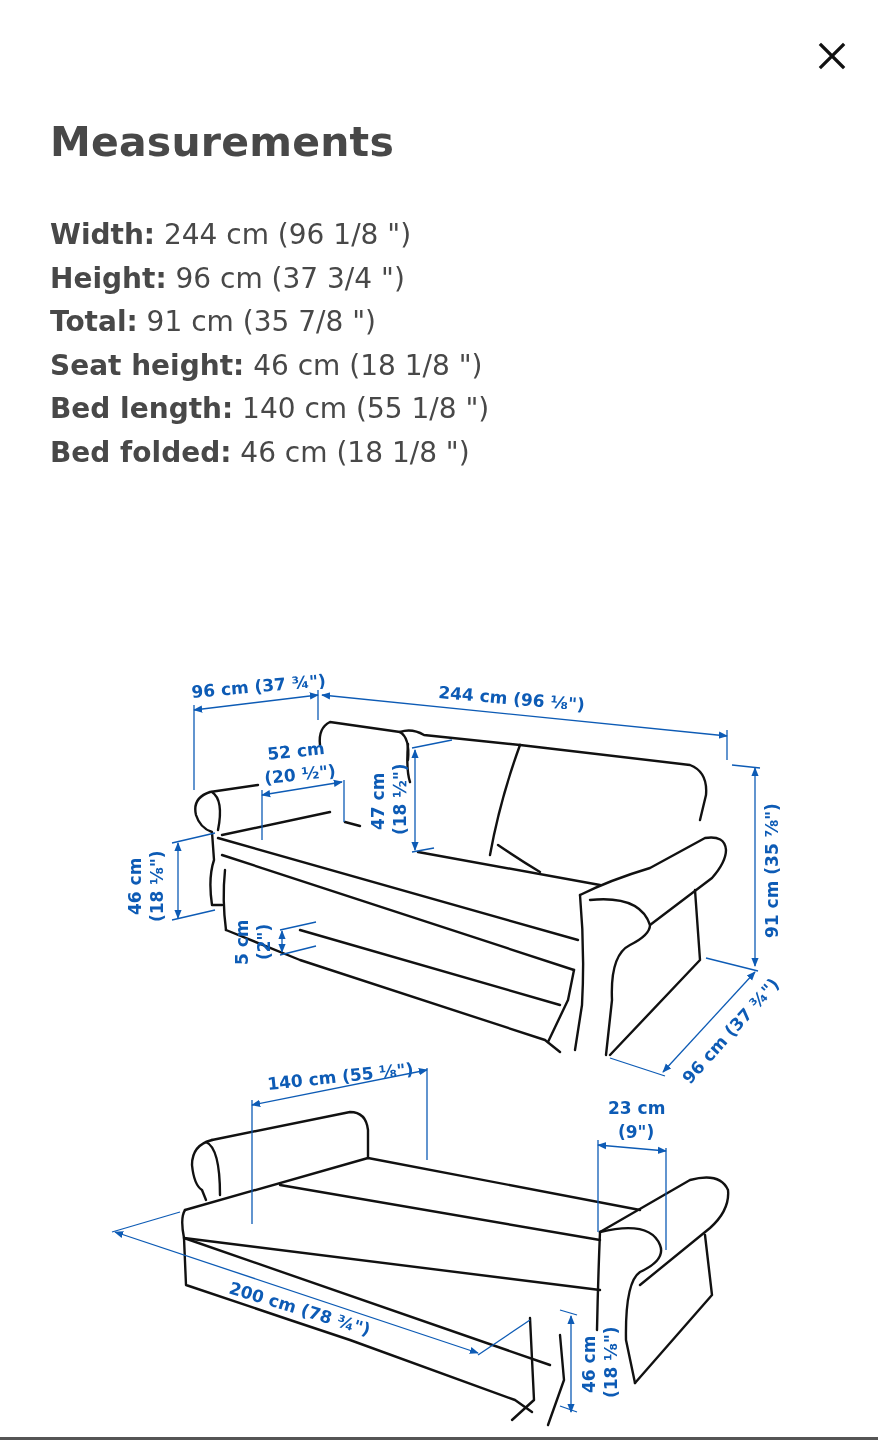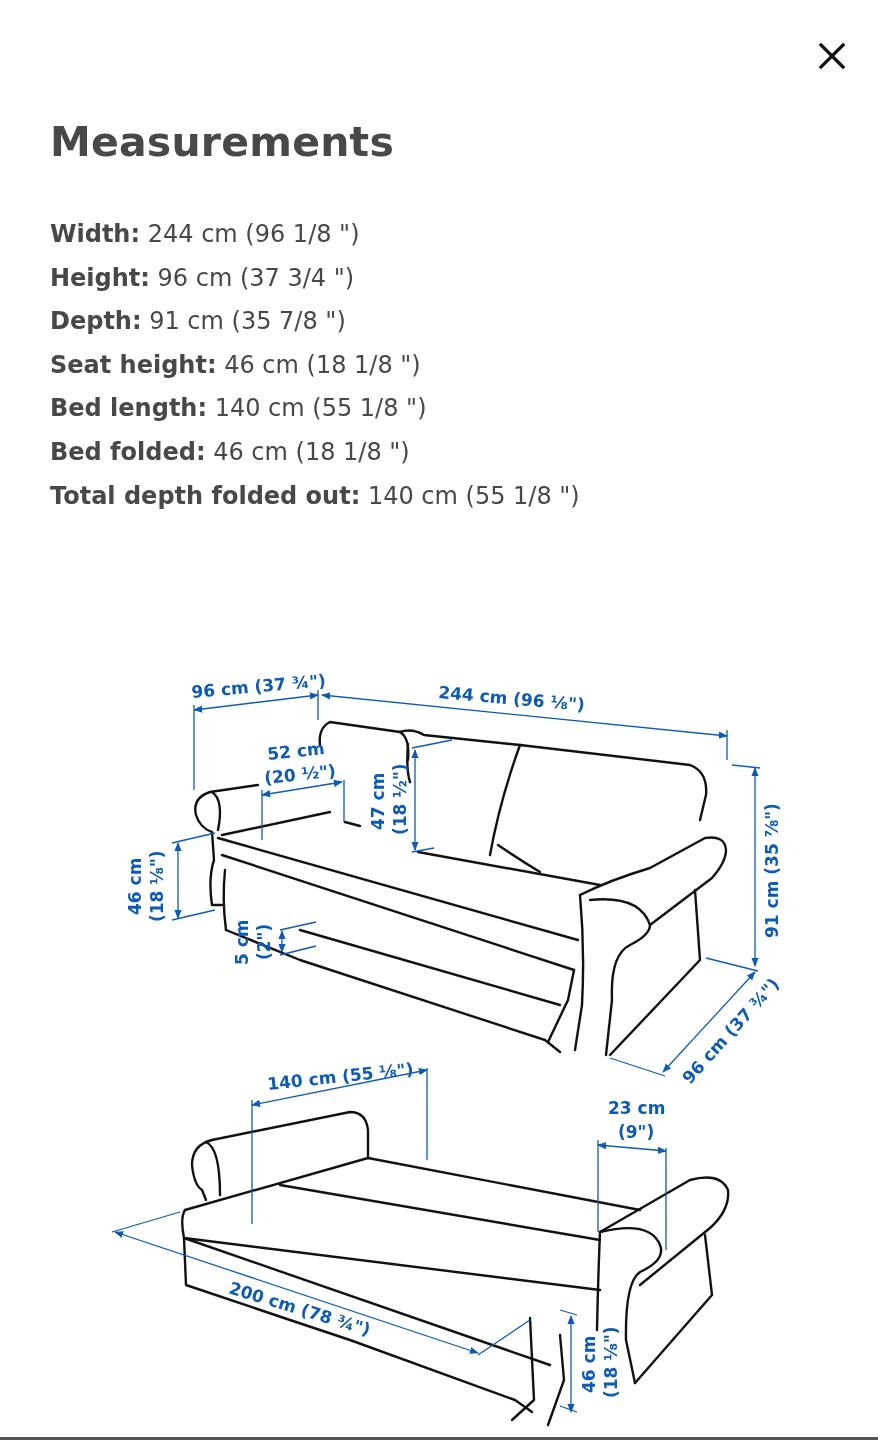--- a/index.html
+++ b/index.html
@@ -17,21 +17,21 @@
   .close-btn {
     position: absolute; left: 812px; top: 36px; width: 40px; height: 40px;
     display: flex; align-items: center; justify-content: center; cursor: pointer;
   }
   .title {
     position: absolute; left: 50px; top: 118px; margin: 0;
     font-size: 41px; font-weight: bold; color: #484848; letter-spacing: 0.2px;
   }
   .specs {
     position: absolute; left: 50px; top: 213px; margin: 0; padding: 0; list-style: none;
-    font-size: 24px; line-height: 43.6px; color: #484848;
+    font-size: 28px; line-height: 43.6px; color: #484848;
   }
   .specs li { white-space: nowrap; }
   .specs .k { font-weight: bold; }
   .diagram { position: absolute; left: 0; top: 650px; width: 878px; height: 790px; }
   .bottom-bar { position: absolute; left: 0; top: 1437px; width: 878px; height: 3px; background: #555; }
   .dim { font-family: "DejaVu Sans", sans-serif; font-weight: bold; fill: #0d5bb5; font-size: 17px; }
 </style>
 </head>
 <body>
 
@@ -41,25 +41,24 @@
     <svg width="28" height="28" viewBox="0 0 28 28">
       <path d="M3 3 L25 25 M25 3 L3 25" stroke="#111" stroke-width="3.2" stroke-linecap="square"></path>
     </svg>
   </div>
 
   <h1 class="title">Measurements</h1>
 
   <ul class="specs">
     <li><span class="k">Width:</span> <span>244 cm (96 1/8 ")</span></li>
     <li><span class="k">Height:</span> <span>96 cm (37 3/4 ")</span></li>
-    <li><span class="k">Depth:</span> <span>91 cm (35 7/8 ")</span></li>
+    <li><span class="k">Total:</span> <span>91 cm (35 7/8 ")</span></li>
     <li><span class="k">Seat height:</span> <span>46 cm (18 1/8 ")</span></li>
     <li><span class="k">Bed length:</span> <span>140 cm (55 1/8 ")</span></li>
     <li><span class="k">Bed folded:</span> <span>46 cm (18 1/8 ")</span></li>
-    <li><span class="k">Total depth folded out:</span> <span>140 cm (55 1/8 ")</span></li>
   </ul>
 
   <svg class="diagram" viewBox="0 650 878 790" width="878" height="790">
     <defs>
       <marker id="arr" viewBox="0 0 10 10" refX="9" refY="5" markerWidth="7" markerHeight="7" orient="auto-start-reverse">
         <path d="M0 1 L10 5 L0 9 z" fill="#0d5bb5"></path>
       </marker>
     </defs>
 
     <g fill="none" stroke="#111" stroke-width="2.4" stroke-linejoin="round" stroke-linecap="round">

